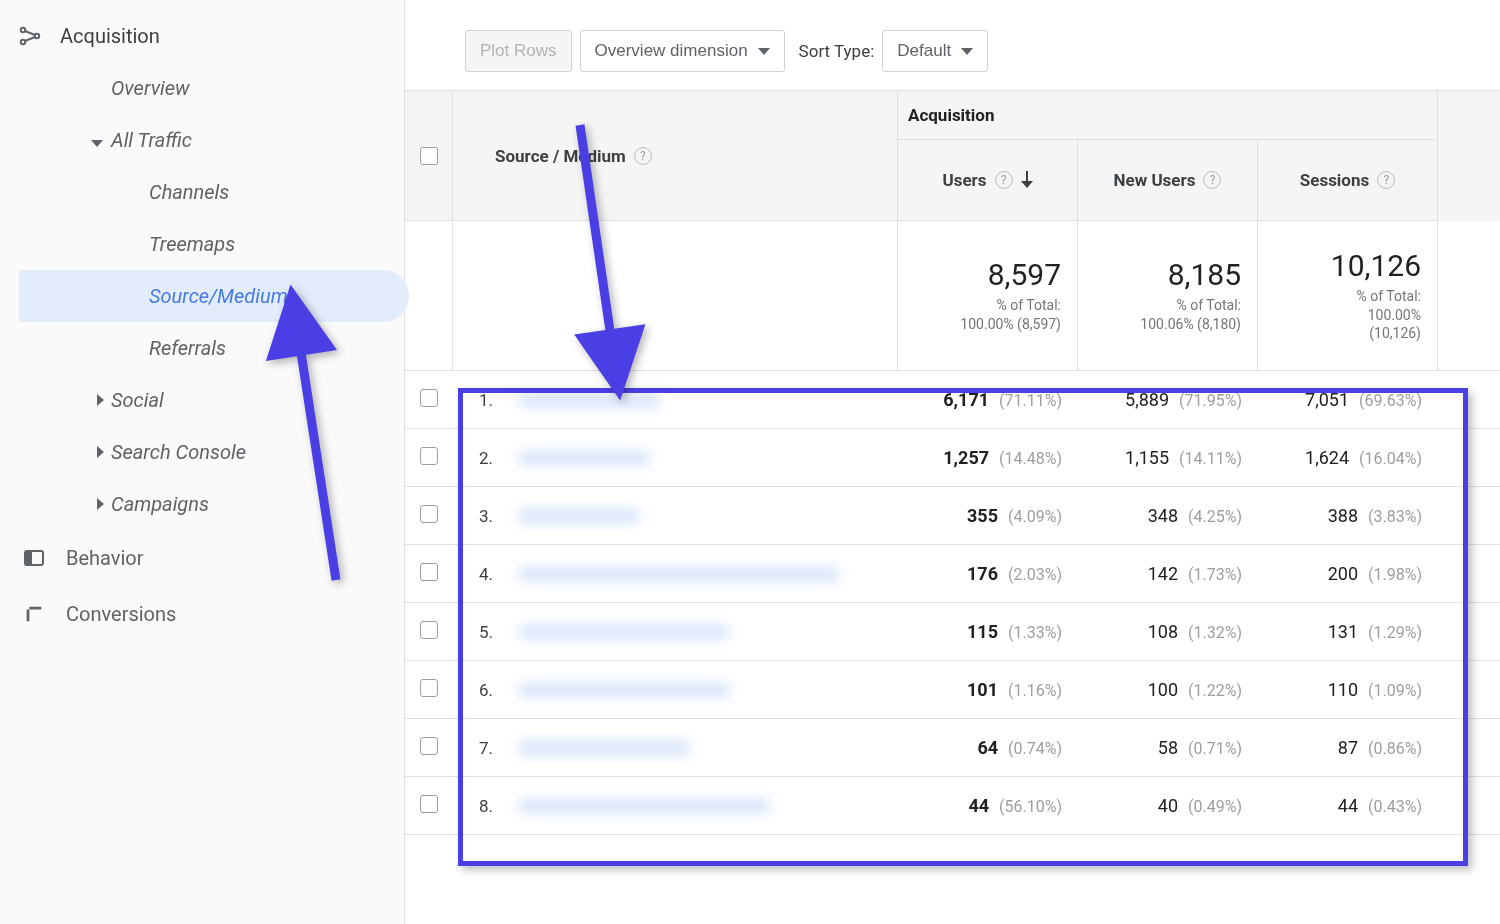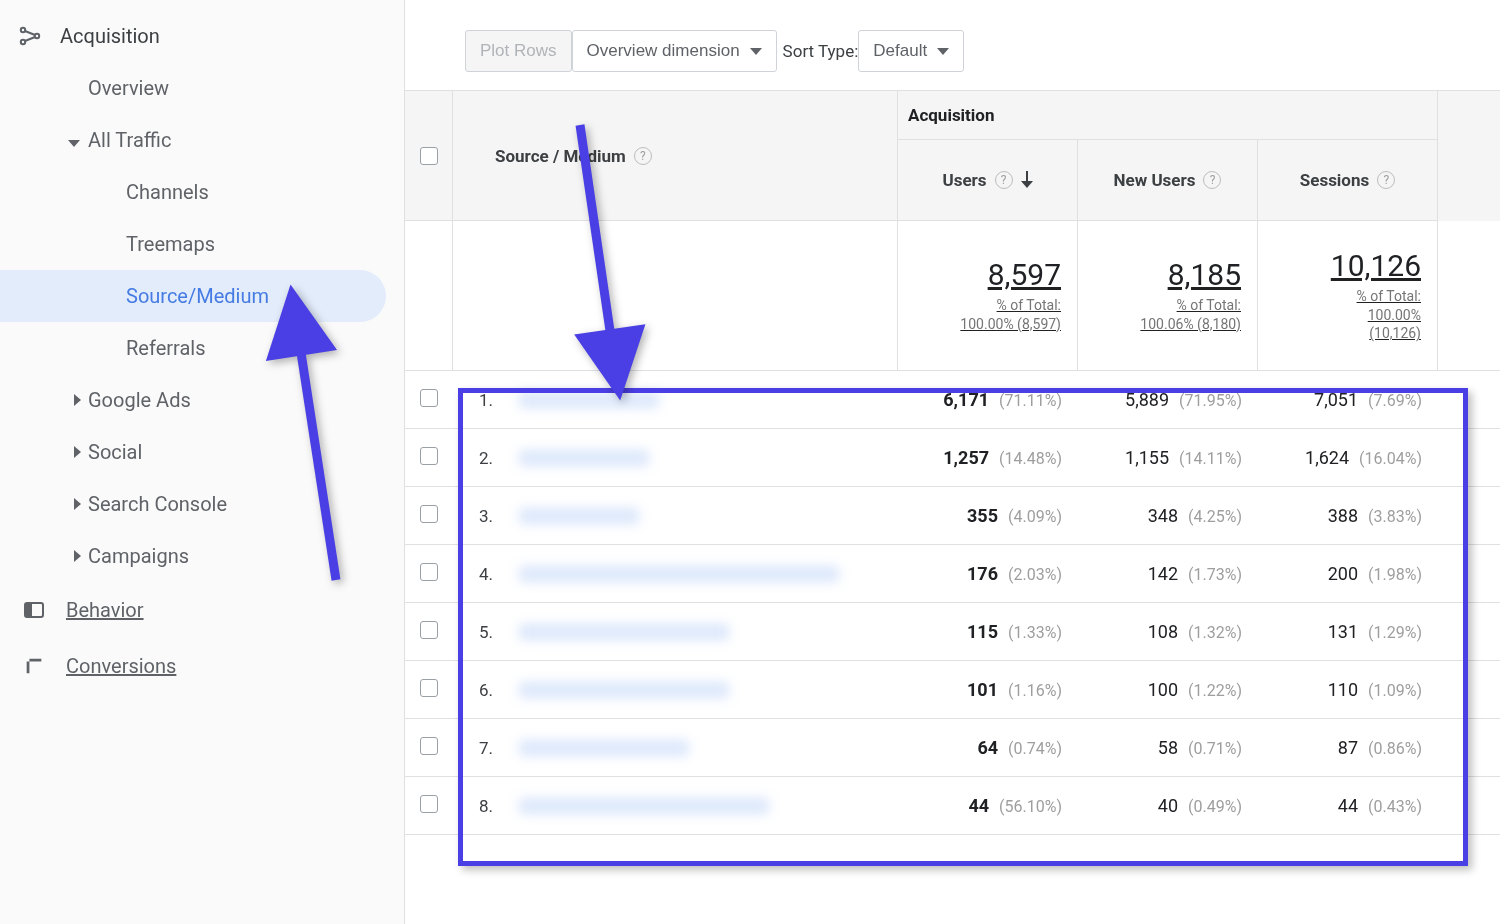--- a/index.html
+++ b/index.html
@@ -22,21 +22,21 @@
     padding-top: 10px;
     font-size: 20px;
     color: #5f6368;
   }
   .nav-top {
     display: flex; align-items: center;
     padding: 14px 22px 14px 18px;
     gap: 18px;
   }
   .nav-top .lbl { font-weight: 400; color: #3c4043; }
-  .nav-sub { padding-left: 88px; }
+  .nav-sub { padding-left: 111px; font-style: italic; }
   .nav-sub .item {
     padding: 14px 0;
     cursor: pointer;
     border-radius: 0 28px 28px 0;
   }
   .nav-sub .item.with-caret {
     position: relative;
     padding-left: 0;
   }
   .caret {
@@ -57,32 +57,31 @@
     font-weight: 400;
     margin-left: -120px;
     padding-left: 130px;
     width: 390px;
   }
   .nav-other {
     display: flex; align-items: center; gap: 20px;
     padding: 16px 0 16px 22px;
     color: #5f6368;
     cursor: pointer;
-    text-decoration: underline;
   }
   .sb-icon { width: 24px; height: 24px; display:inline-flex; align-items:center; justify-content:center; color:#5f6368; }
 
   
   .content {
     flex: 1;
     padding: 30px 0 0 0;
     position: relative;
   }
   .toolbar {
-    display: flex; align-items: center; gap: 0;
+    display: flex; align-items: center; gap: 8px;
     padding: 0 8px 18px 60px;
     font-size: 17px;
     color: #3c4043;
   }
   .btn {
     border: 1px solid #cfd3d8;
     border-radius: 3px;
     padding: 10px 14px;
     background: #fff;
     font-size: 17px;
@@ -145,21 +144,20 @@
   }
   .sort-arrow { position: relative; display:inline-block; width:12px; height:18px; }
   .sort-arrow::before{ content:""; position:absolute; left:5px; top:0; width:2px; height:12px; background:#3c4043;}
   .sort-arrow::after{ content:""; position:absolute; left:0; top:10px; width:0;height:0;border-left:6px solid transparent;border-right:6px solid transparent;border-top:7px solid #3c4043;}
 
   .totals {
     display: grid;
     grid-template-columns: 48px 445px 180px 180px 180px;
     border-bottom: 1px solid #e0e0e0;
     height: 150px;
-    text-decoration: underline;
   }
   .totals > div { border-right: 1px solid #e0e0e0; }
   .tcell {
     padding: 20px 16px;
     text-align: right;
     display: flex; flex-direction: column; align-items: flex-end; justify-content: center;
   }
   .tval { font-size: 30px; font-weight: 400; color: #202124; }
   .tsub { font-size: 14px; color: #757575; line-height: 1.35; margin-top:4px;}
 
@@ -228,24 +226,20 @@
         <span>All Traffic</span>
       </div>
 
       <div class="nav-sub2">
         <div class="item2"><span>Channels</span></div>
         <div class="item2"><span>Treemaps</span></div>
         <div class="item2 active"><span>Source/Medium</span></div>
         <div class="item2"><span>Referrals</span></div>
       </div>
 
-      <div class="item with-caret">
-        <span class="caret" style="transform:translateY(-50%) rotate(-90deg)"><span class="tri-down"></span></span>
-        <span>Google Ads</span>
-      </div>
       <div class="item with-caret">
         <span class="caret" style="transform:translateY(-50%) rotate(-90deg)"><span class="tri-down"></span></span>
         <span>Social</span>
       </div>
       <div class="item with-caret">
         <span class="caret" style="transform:translateY(-50%) rotate(-90deg)"><span class="tri-down"></span></span>
         <span>Search Console</span>
       </div>
       <div class="item with-caret">
         <span class="caret" style="transform:translateY(-50%) rotate(-90deg)"><span class="tri-down"></span></span>
@@ -348,21 +342,21 @@
     <div class="metric">
               <span class="v">6,171</span>
               <span class="p">(71.11%)</span>
             </div>
     <div class="metric">
               <span class="v normal">5,889</span>
               <span class="p">(71.95%)</span>
             </div>
     <div class="metric">
               <span class="v normal">7,051</span>
-              <span class="p">(7.69%)</span>
+              <span class="p">(69.63%)</span>
             </div>
   </div>
           <div class="row">
     <div class="c-check"><input type="checkbox" style=""></div>
     <div class="c-src">
       <span class="num">2.</span>
       <span class="blur" style="width:130px"></span>
     </div>
     <div class="metric">
               <span class="v">1,257</span>

